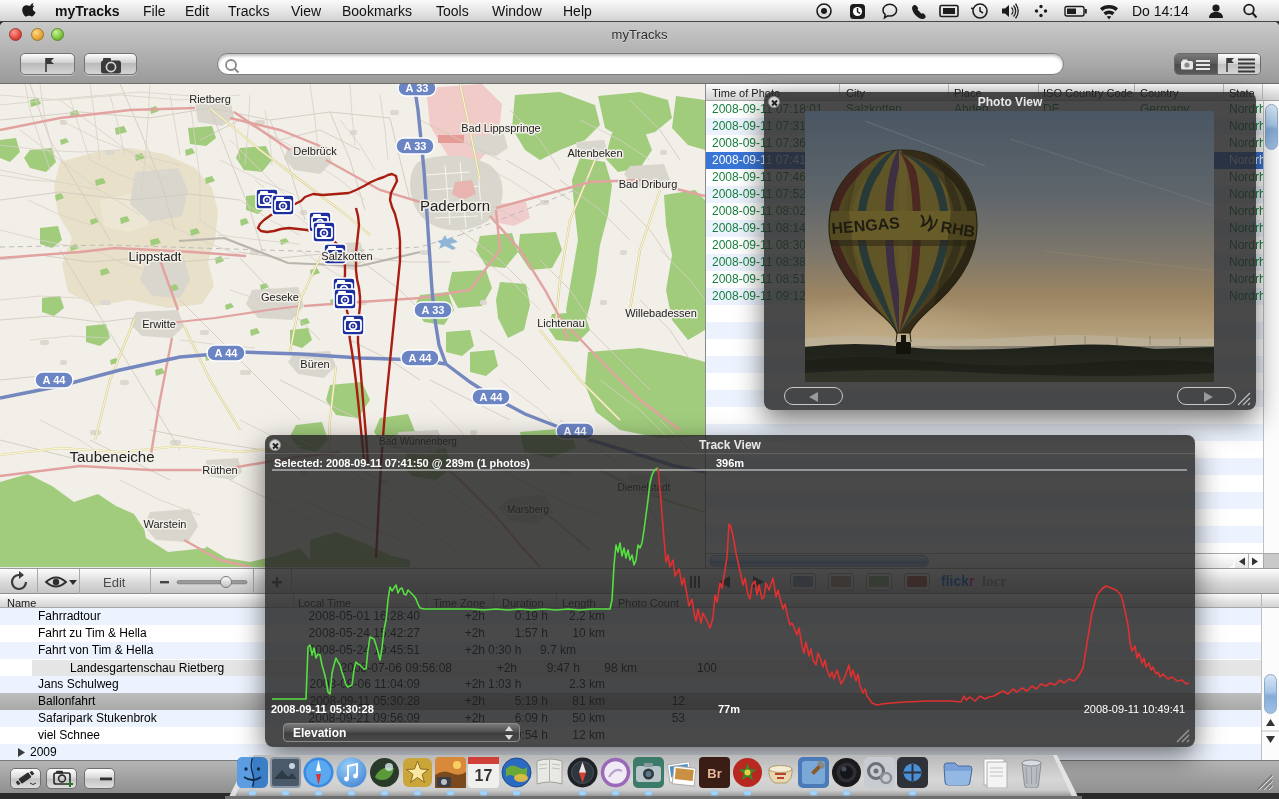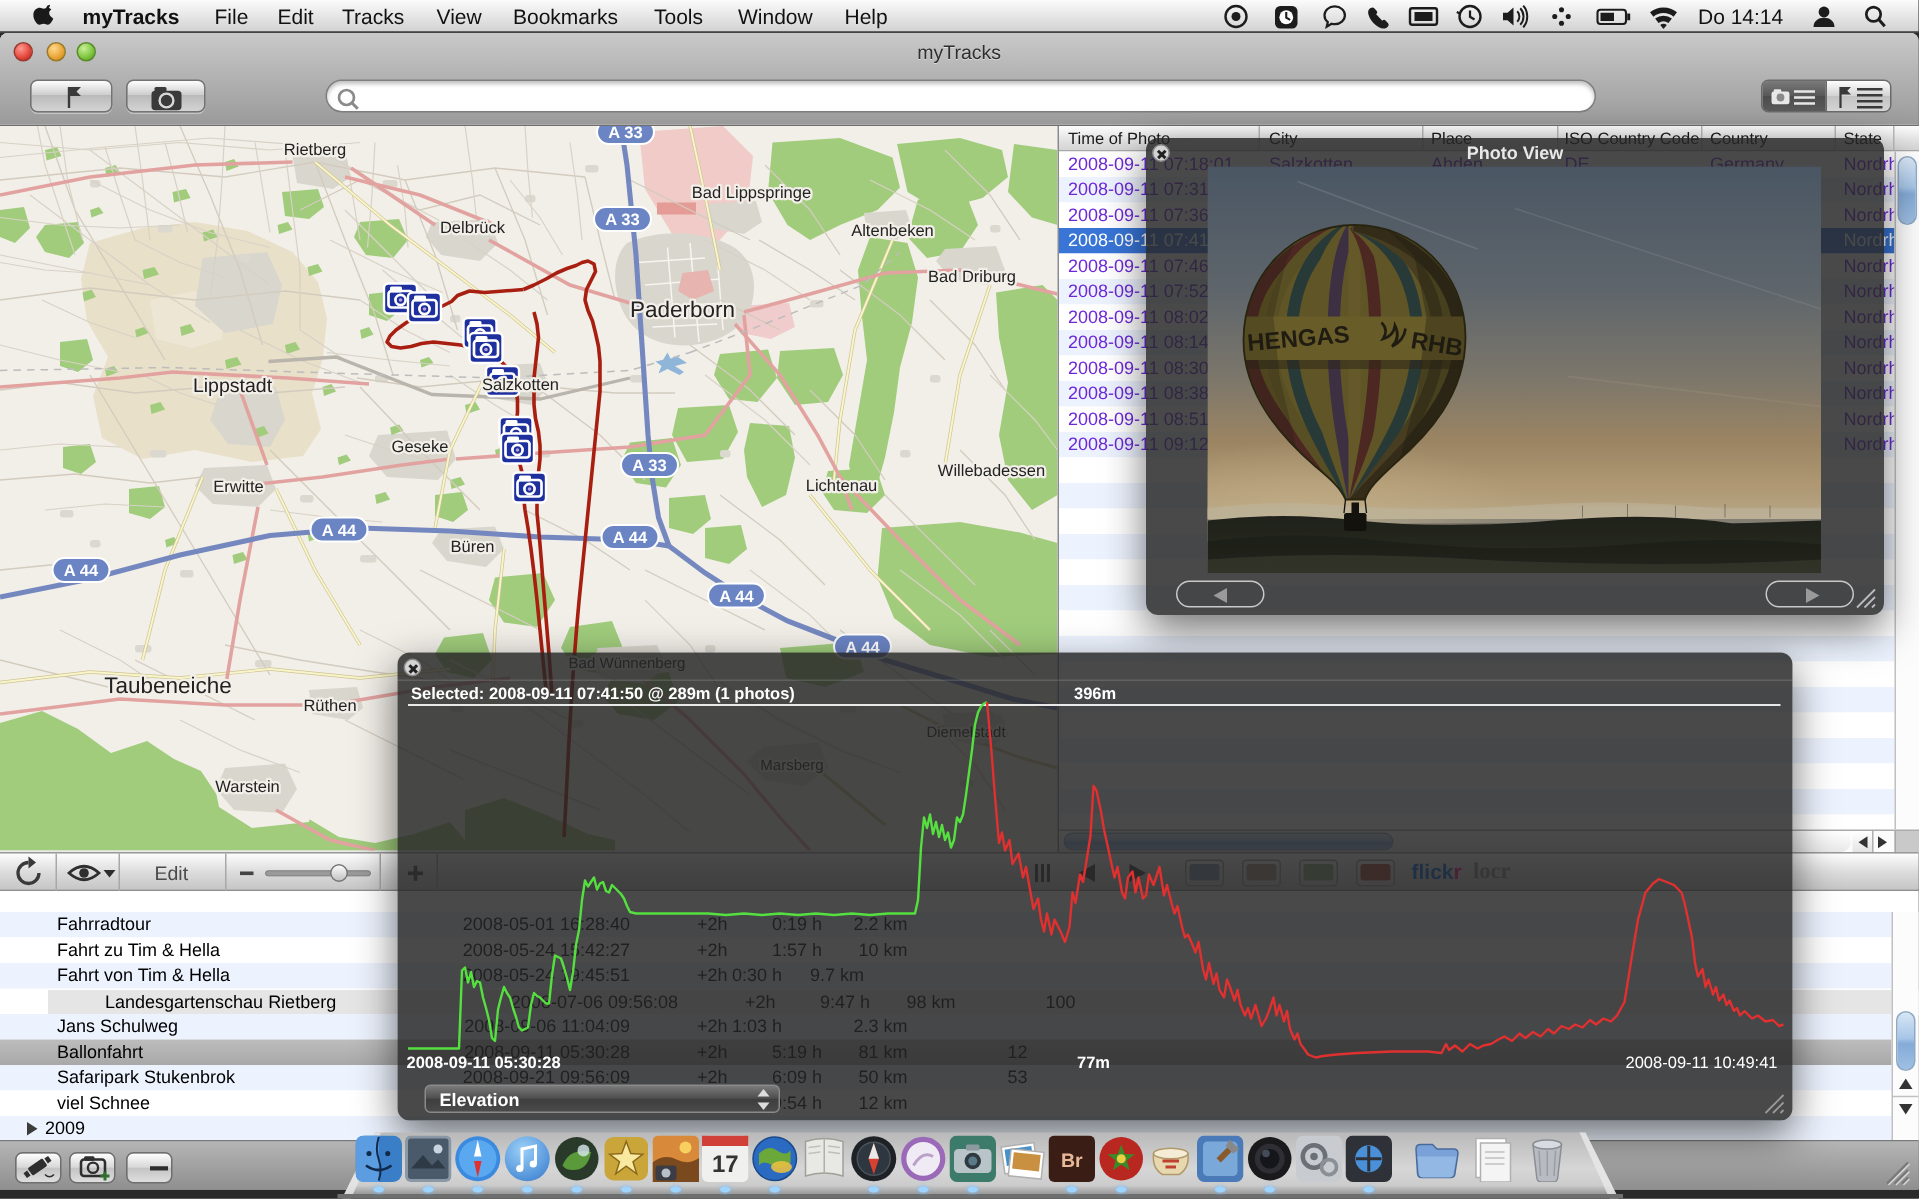--- a/index.html
+++ b/index.html
@@ -18,21 +18,21 @@
 #search{position:absolute;left:217px;top:31px;width:847px;height:22px;border-radius:11px;
   background:#fff;border:1px solid #7e7e7e;box-shadow:inset 0 2px 3px rgba(0,0,0,.25);}
 #seg{position:absolute;left:1174px;top:31px;width:87px;height:22px;border-radius:5px;border:1px solid #6a6a6a;overflow:hidden;}
 #seg .s1{position:absolute;left:0;top:0;width:42px;height:22px;background:linear-gradient(#7a7a7a,#585858 45%,#4c4c4c 46%,#5e5e5e);}
 #seg .s2{position:absolute;left:42px;top:0;width:45px;height:22px;background:linear-gradient(#fdfdfd,#d3d3d3 45%,#c2c2c2 46%,#dadada);border-left:1px solid #6a6a6a;}
 
 #ptable{position:absolute;left:705px;top:62px;width:574px;height:484px;background:#fff;border-left:1px solid #8a8a8a;}
 .thead{position:absolute;height:17px;background:linear-gradient(#fdfdfd,#e2e2e2 60%,#d4d4d4);border-bottom:1px solid #a8a8a8;}
 .thead span{position:absolute;top:2.5px;font-size:11px;color:#1a1a1a;white-space:nowrap;}
 .thead i{position:absolute;top:0;width:1px;height:17px;background:#b8b8b8;}
-.prow{position:absolute;left:0;width:557px;height:17px;font-size:12px;color:#6d28d9;white-space:nowrap;overflow:hidden;}
+.prow{position:absolute;left:0;width:557px;height:17px;font-size:12px;color:#15803d;white-space:nowrap;overflow:hidden;}
 .prow span{position:absolute;top:1px;}
 .pr-b{background:#edf3fe;}
 .pr-w{background:#fff;}
 .pr-s{background:#3875d7;color:#fff;}
 
 .sbv{position:absolute;background:#fcfcfc;border-left:1px solid #c0c0c0;}
 .sbh{position:absolute;background:#fcfcfc;border-top:1px solid #ababab;}
 .athumb{position:absolute;border-radius:8px;background:linear-gradient(#d7e6f5,#a7c6e8 45%,#85abd8 55%,#9fc0e4);border:1px solid #8fa8c4;}
 
 #btoolbar{position:absolute;left:0;top:546px;width:1279px;height:26px;
@@ -710,20 +710,35 @@
       <div class="abs" style="left:866px;top:4px;width:26px;height:18px;border:1px solid #9a9a9a;border-radius:3px;background:linear-gradient(#f4f4f4,#d0d0d0)"></div>
       <div class="abs" style="left:904px;top:4px;width:26px;height:18px;border:1px solid #9a9a9a;border-radius:3px;background:linear-gradient(#f4f4f4,#d0d0d0)"></div>
       <div class="abs" style="left:793px;top:7px;width:20px;height:11px;background:#7a8ea8;border-radius:2px"></div>
       <div class="abs" style="left:831px;top:7px;width:20px;height:11px;background:#a88e7a;border-radius:2px"></div>
       <div class="abs" style="left:869px;top:7px;width:20px;height:11px;background:#8aa87a;border-radius:2px"></div>
       <div class="abs" style="left:907px;top:7px;width:20px;height:11px;background:#a84a3a;border-radius:2px"></div>
       <div class="abs" style="left:941px;top:4px;font-size:14px;font-weight:bold;color:#0063dc">flick<span style="color:#ff0084">r</span></div>
       <div class="abs" style="left:982px;top:4px;font-size:15px;font-weight:bold;color:#8a8a8a;font-family:'Liberation Serif',serif">locr</div>
     </div>
 <div id="btable">
+      <div class="thead" style="left:0;top:0;width:1279px;height:14px">
+        <span style="left:7px">Name</span>
+        <span style="left:298px">Local Time</span>
+        <span style="left:433px">Time Zone</span>
+        <span style="left:502px">Duration</span>
+        <span style="left:562px">Length</span>
+        <span style="left:618px">Photo Count</span>
+        <i style="left:293px;height:14px"></i>
+        <i style="left:426px;height:14px"></i>
+        <i style="left:493px;height:14px"></i>
+        <i style="left:556px;height:14px"></i>
+        <i style="left:612px;height:14px"></i>
+        <i style="left:692px;height:14px"></i>
+        <i style="left:1261px;height:14px"></i>
+      </div>
       <div class="brow" style="top:14px;background:#edf3fe;">
         <span style="left:38px">Fahrradtour</span>
         <span style="left:300px;width:120px;text-align:right">2008-05-01 16:28:40</span>
         <span style="left:425px;width:60px;text-align:right">+2h</span>
         <span style="left:488px;width:60px;text-align:right">0:19 h</span>
         <span style="left:540px;width:65px;text-align:right">2.2 km</span>
         <span style="left:615px;width:70px;text-align:right"></span>
       </div>
       <div class="brow" style="top:31px;background:#fff;">
         <span style="left:38px">Fahrt zu Tim &amp; Hella</span>
@@ -912,20 +927,21 @@
       </svg></div>
     <svg class="abs" style="left:472px;top:300px" width="16" height="14">
       <g stroke="#bdbdbd" stroke-width="1.2">
         <line x1="2" y1="13" x2="14" y2="1"></line>
         <line x1="7" y1="13" x2="14" y2="6"></line>
         <line x1="12" y1="13" x2="14" y2="11"></line>
       </g>
     </svg>
   </div>
 <div class="hud" style="left:265px;top:435px;width:930px;height:312px">
+    <div class="hudtitle">Track View</div>
     <div class="hudclose" style="left:4px;top:4px"></div>
     <div style="position:absolute;left:0;top:18px;width:100%;height:1px;background:rgba(255,255,255,0.14)"></div>
     <div class="abs" style="left:9px;top:22px;font-size:11px;font-weight:bold;color:#fff">Selected: 2008-09-11 07:41:50 @ 289m (1 photos)</div>
     <div class="abs" style="left:451px;top:22px;font-size:11px;font-weight:bold;color:#fff">396m</div>
     <svg class="abs" style="left:0;top:0" width="930" height="312" viewBox="0 0 930 312">
       <line x1="7" y1="35" x2="922" y2="35" stroke="#e8e8e8" stroke-width="1.2"></line>
       <polyline points="7.0,264.0 41.0,264.0 43.0,212.0 45.0,210.0 47.0,220.0 49.0,213.0 51.0,223.0 53.0,219.0 55.0,220.0 57.0,230.0 59.0,237.0 61.0,245.0 63.0,257.0 65.0,259.0 67.0,238.0 69.0,230.0 71.0,223.0 73.0,227.0 75.0,230.0 77.0,237.0 79.0,243.0 81.0,250.0 83.0,252.0 85.0,251.0 87.0,250.0 89.0,235.0 91.0,227.0 93.0,229.0 95.0,230.0 97.0,232.0 99.0,234.0 101.0,234.0 103.0,215.0 105.0,202.0 107.0,203.0 109.0,204.0 111.0,210.0 113.0,217.0 115.0,225.0 117.0,213.0 119.0,195.0 121.0,185.0 123.0,165.0 125.0,152.0 127.0,156.0 129.0,153.0 131.0,150.0 133.0,158.0 135.0,154.0 137.0,153.0 139.0,159.0 141.0,160.0 143.0,155.0 145.0,157.0 147.0,159.0 149.0,161.0 151.0,164.0 153.0,169.0 155.0,173.0 159.0,174.0 171.0,174.0 183.0,174.0 195.0,174.0 207.0,174.0 219.0,175.0 231.0,174.0 243.0,175.0 255.0,174.0 267.0,175.0 279.0,174.0 291.0,175.0 303.0,174.0 315.0,175.0 327.0,174.0 339.0,174.0 345.0,174.0 347.0,165.0 349.0,130.0 351.0,110.0 353.0,117.0 355.0,108.0 357.0,121.0 359.0,113.0 361.0,123.0 363.0,115.0 365.0,125.0 367.0,120.0 369.0,130.0 371.0,125.0 373.0,110.0 375.0,113.0 377.0,108.0 379.0,95.0 381.0,80.0 383.0,65.0 385.0,48.0 387.0,40.0 389.0,36.0 391.0,34.0 393.0,33.0" fill="none" stroke="#55e040" stroke-width="1.6" stroke-linejoin="round"></polyline>
       <polyline points="393.0,33.0 396.0,66.0 398.0,92.0 401.0,127.0 403.0,120.0 405.0,132.0 408.0,125.0 410.0,141.0 414.0,134.0 417.0,150.0 419.0,143.0 422.0,160.0 424.0,171.0 427.0,164.0 429.0,178.0 431.0,186.0 433.0,174.0 436.0,188.0 438.0,178.0 442.0,186.0 445.0,193.0 448.0,183.0 450.0,160.0 452.0,167.0 455.0,148.0 457.0,153.0 459.0,141.0 462.0,122.0 464.0,89.0 466.0,92.0 469.0,106.0 471.0,118.0 473.0,127.0 476.0,141.0 478.0,150.0 480.0,143.0 483.0,160.0 485.0,164.0 487.0,150.0 490.0,146.0 492.0,160.0 494.0,150.0 497.0,164.0 499.0,162.0 501.0,148.0 504.0,155.0 508.0,143.0 511.0,162.0 513.0,155.0 516.0,167.0 518.0,174.0 520.0,169.0 523.0,183.0 525.0,190.0 527.0,188.0 530.0,195.0 532.0,200.0 534.0,193.0 537.0,211.0 539.0,218.0 541.0,207.0 544.0,221.0 546.0,214.0 548.0,225.0 551.0,230.0 553.0,218.0 555.0,223.0 558.0,232.0 560.0,225.0 562.0,235.0 565.0,242.0 567.0,237.0 569.0,244.0 572.0,235.0 574.0,242.0 576.0,249.0 579.0,244.0 581.0,239.0 584.0,230.0 586.0,242.0 588.0,235.0 591.0,246.0 593.0,239.0 595.0,251.0 598.0,258.0 600.0,254.0 602.0,261.0 605.0,265.0 607.0,268.0 612.0,270.0 617.0,269.0 626.0,268.0 640.0,267.0 663.0,266.0 687.0,266.0 696.0,267.0 699.0,261.0 701.0,265.0 705.0,262.0 710.0,266.0 715.0,261.0 720.0,264.0 724.0,262.0 729.0,261.0 734.0,258.0 738.0,256.0 743.0,259.0 748.0,254.0 752.0,257.0 757.0,253.0 762.0,256.0 767.0,251.0 771.0,254.0 776.0,249.0 781.0,251.0 785.0,248.0 790.0,250.0 795.0,245.0 799.0,248.0 804.0,244.0 809.0,246.0 813.0,242.0 818.0,233.0 823.0,202.0 827.0,178.0 832.0,160.0 837.0,154.0 841.0,151.0 846.0,153.0 851.0,155.0 856.0,160.0 858.0,167.0 860.0,176.0 863.0,190.0 865.0,207.0 867.0,216.0 870.0,211.0 872.0,223.0 874.0,218.0 877.0,228.0 879.0,223.0 881.0,232.0 884.0,228.0 886.0,235.0 888.0,232.0 891.0,239.0 893.0,237.0 895.0,242.0 898.0,239.0 903.0,244.0 907.0,242.0 912.0,246.0 917.0,245.0 921.0,249.0 924.0,248.0" fill="none" stroke="#e03030" stroke-width="1.6" stroke-linejoin="round"></polyline>
     </svg>
     <div class="abs" style="left:6px;top:268px;font-size:11px;font-weight:bold;color:#fff">2008-09-11 05:30:28</div>

